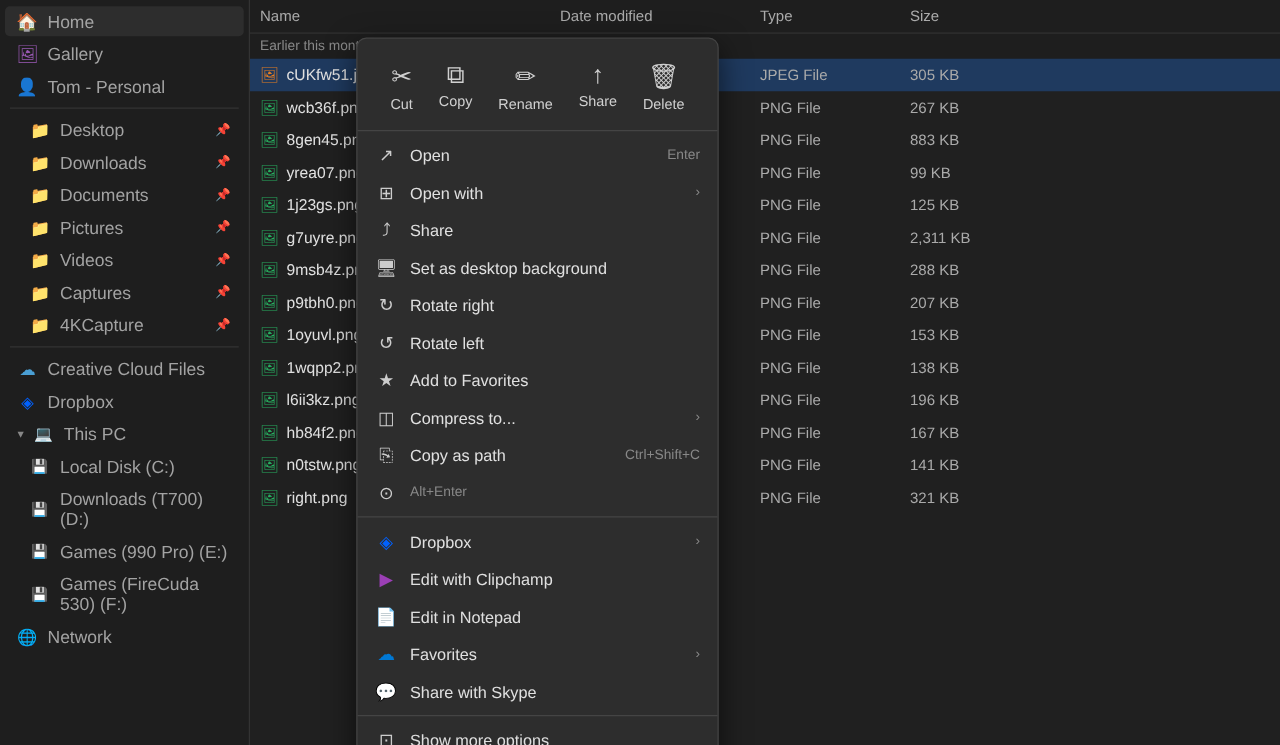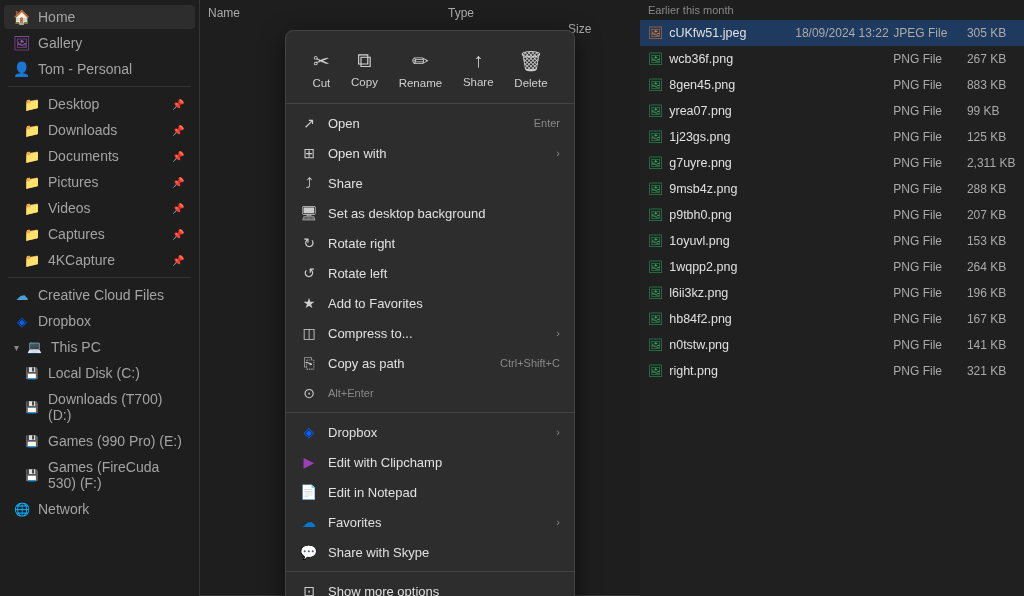--- a/index.html
+++ b/index.html
@@ -56,21 +56,21 @@
     .icon-dropbox { color: #0061ff; font-size: 13px; }
     .icon-pc { color: #888; font-size: 12px; }
     .icon-disk { color: #aaa; font-size: 11px; }
 
     .divider { height: 1px; background: #333; margin: 4px 8px; }
 
     
     .main {
       flex: 1;
       display: flex;
-      flex-direction: row;
+      flex-direction: column;
       background: #202020;
       position: relative;
       overflow: hidden;
     }
 
     
     .col-headers {
       display: flex;
       padding: 4px 0;
       border-bottom: 1px solid #333;
@@ -78,21 +78,21 @@
       flex-shrink: 0;
     }
     .col-header {
       font-size: 12px;
       color: #aaa;
       padding: 2px 8px;
     }
     .col-name { width: 240px; }
     .col-date { width: 160px; }
     .col-type { width: 120px; }
-    .col-size { width: 80px; margin-top: 16px; }
+    .col-size { width: 80px; }
 
     
     .file-list { flex: 1; overflow: hidden; }
     .group-label {
       font-size: 11px;
       color: #888;
       padding: 4px 8px;
       background: #1e1e1e;
     }
     .file-row {
@@ -268,20 +268,21 @@
   <div class="sidebar-item">
     <span class="sidebar-icon icon-network">🌐</span>
     <span class="sidebar-label">Network</span>
   </div>
 </div>
 
 <div class="main">
 
   <div class="col-headers">
     <div class="col-header col-name">Name</div>
+    <div class="col-header col-date">Date modified</div>
     <div class="col-header col-type">Type</div>
     <div class="col-header col-size">Size</div>
   </div>
 
   <div class="file-list">
     <div class="group-label">Earlier this month</div>
 
     <div class="file-row selected">
       <div class="file-name">
         <span class="file-icon file-icon-jpeg">🖼</span>
@@ -363,21 +364,21 @@
       <div class="file-type">PNG File</div>
       <div class="file-size">153 KB</div>
     </div>
     <div class="file-row">
       <div class="file-name">
         <span class="file-icon file-icon-png">🖼</span>
         <span>1wqpp2.png</span>
       </div>
       <div class="file-date"></div>
       <div class="file-type">PNG File</div>
-      <div class="file-size">264 KB</div>
+      <div class="file-size">138 KB</div>
     </div>
     <div class="file-row">
       <div class="file-name">
         <span class="file-icon file-icon-png">🖼</span>
         <span>l6ii3kz.png</span>
       </div>
       <div class="file-date"></div>
       <div class="file-type">PNG File</div>
       <div class="file-size">196 KB</div>
     </div>

